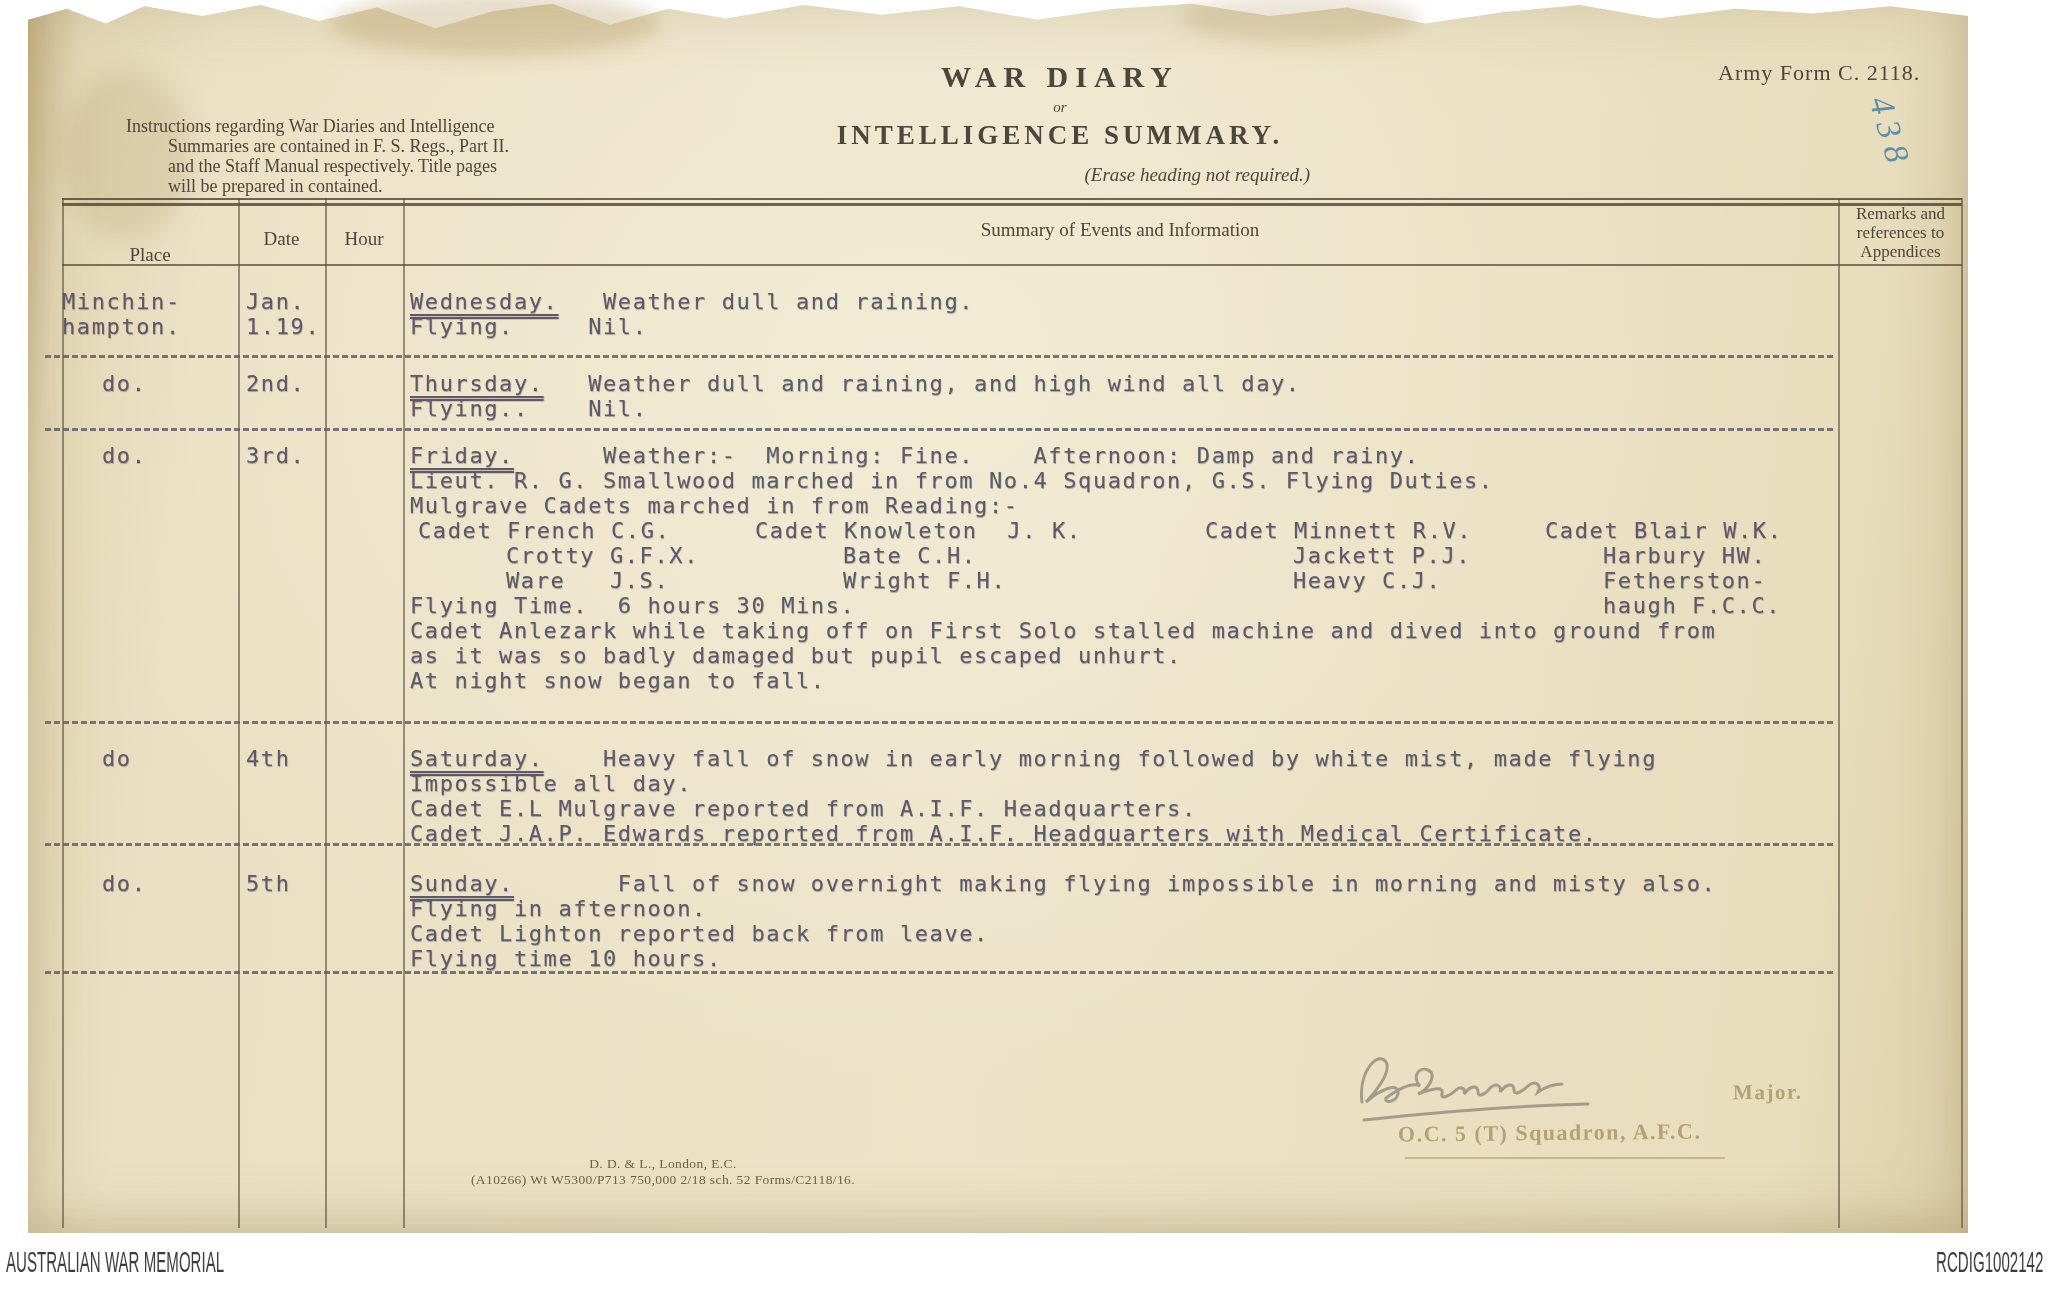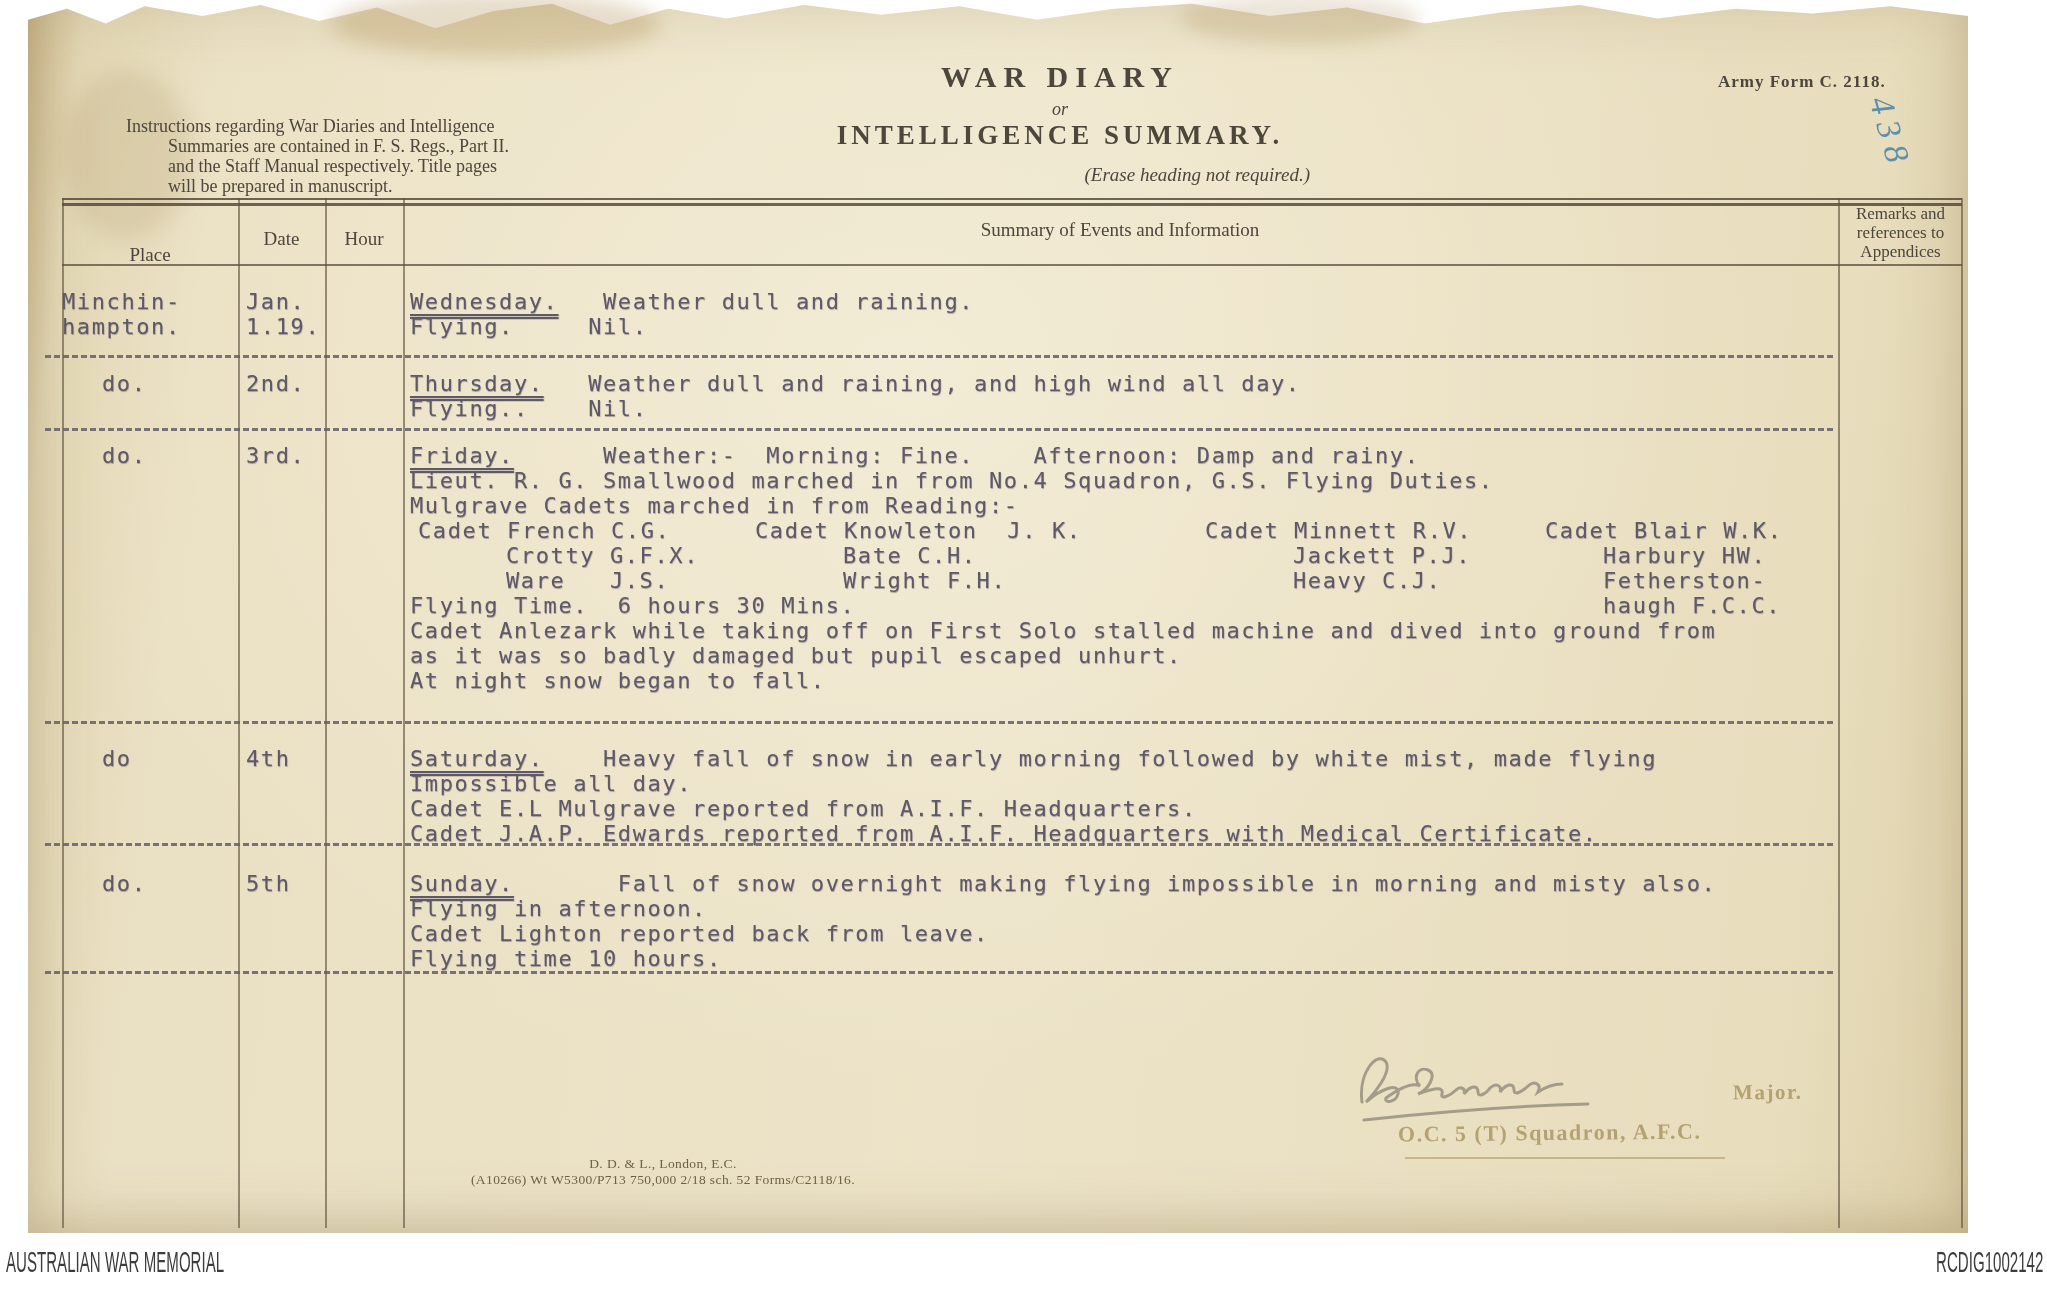--- a/index.html
+++ b/index.html
@@ -23,26 +23,26 @@
   .stain2 { position:absolute; left:62px; top:70px; width:130px; height:170px; border-radius:50%;
             background:rgba(140,110,60,0.14); filter:blur(10px); }
   .stain3 { position:absolute; left:1180px; top:-6px; width:240px; height:50px; border-radius:50%;
             background:rgba(160,126,66,0.20); filter:blur(8px); }
 
   
   .printed { color:#4d463c; }
   .title-main { position:absolute; left:810px; top:60px; width:500px; text-align:center;
     font-size:30px; font-weight:bold; letter-spacing:7px; }
   .title-or { position:absolute; left:810px; top:99px; width:500px; text-align:center;
-    font-size:18px; font-style:italic; }
+    font-size:15px; font-style:italic; }
   .title-sub { position:absolute; left:810px; top:120px; width:500px; text-align:center;
     font-size:27px; font-weight:bold; letter-spacing:4px; }
   .title-note { position:absolute; left:810px; top:164px; width:500px; text-align:right;
     font-size:19px; font-style:italic; }
-  .army-form { position:absolute; left:1718px; top:72px; width:260px; font-size:17px; letter-spacing:1px;font-weight:bold; }
+  .army-form { position:absolute; left:1718px; top:60px; width:260px; font-size:22px; letter-spacing:1px; }
   .instructions { position:absolute; left:126px; top:116px; width:470px; font-size:18px; line-height:20px; }
   .instructions .iline { padding-left:42px; }
   .instructions .iline:first-child { padding-left:0; }
 
   .pagenum-blue { position:absolute; left:1898px; top:92px; color:#4f88ab; opacity:0.9;
     font-size:34px; font-style:italic; letter-spacing:8px; transform:rotate(74deg);
     transform-origin:left top; }
 
   
   .hline, .vline { position:absolute; background:rgba(78,66,50,0.8); }
@@ -105,21 +105,21 @@
 
   <div class="paper"></div>
   <div class="stain1"></div>
   <div class="stain2"></div>
   <div class="stain3"></div>
 
   <div class="instructions printed">
     <div class="iline">Instructions regarding War Diaries and Intelligence</div>
     <div class="iline">Summaries are contained in F. S. Regs., Part II.</div>
     <div class="iline">and the Staff Manual respectively.  Title pages</div>
-    <div class="iline">will be prepared in manuscript.</div>
+    <div class="iline">will be prepared in contained.</div>
   </div>
 
   <div class="title-main printed">WAR DIARY</div>
   <div class="title-or printed">or</div>
   <div class="title-sub printed">INTELLIGENCE SUMMARY.</div>
   <div class="title-note printed">(Erase heading not required.)</div>
   <div class="army-form printed">Army Form C. 2118.</div>
   <div class="pagenum-blue">438</div>
 
   <div class="hline rule-a"></div>

